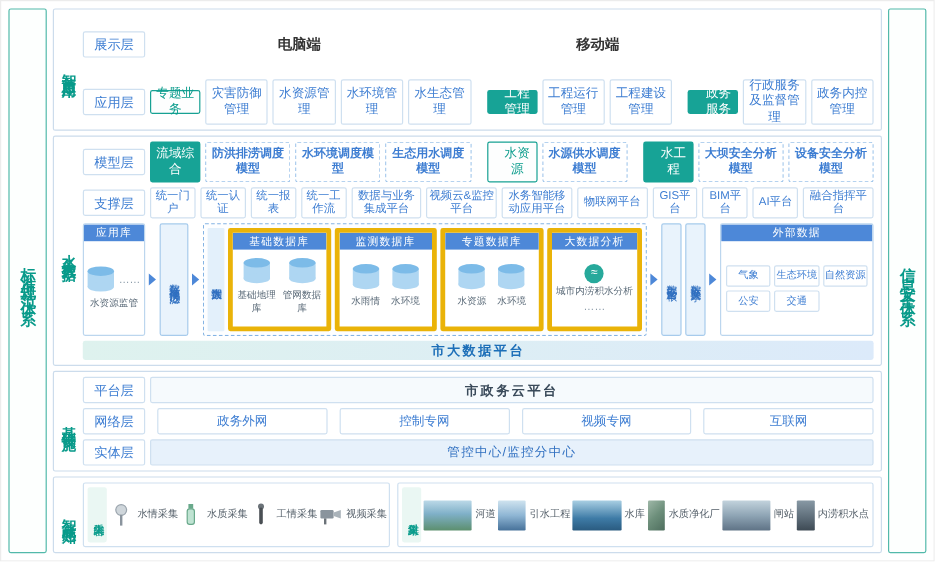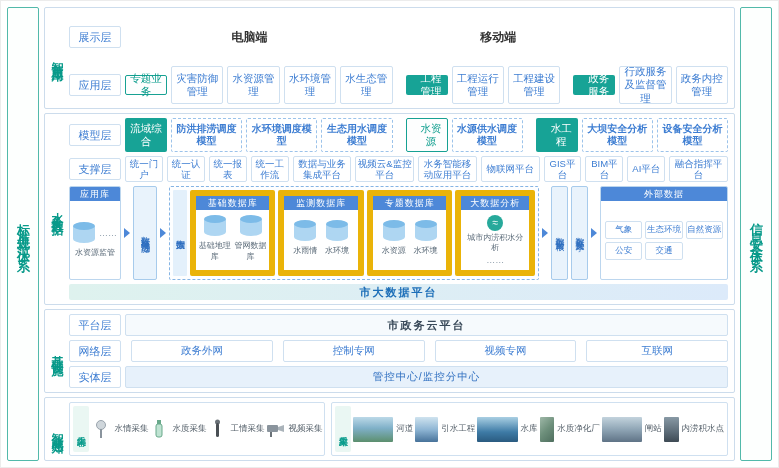--- a/index.html
+++ b/index.html
@@ -47,21 +47,21 @@
   .cyl-label { font-size:8px; color:#5a6a78; margin-top:8px; text-align:center; }
 
   .arrow { flex:none; align-self:center; width:0; height:0; border-top:5px solid transparent; border-bottom:5px solid transparent; border-left:6px solid #4d88d8; }
 
   .vbox { flex:none; width:24px; border:1px solid #a7cbec; background:#e9f3fc; border-radius:2px; color:#2f6fc0; font-size:9px; display:flex; align-items:center; justify-content:center; text-align:center; padding:2px 1px; }
   .vbox .vt { letter-spacing:1px; max-height:100%; line-height:11px; }
   .vbox.slim { width:17px; }
 
   .lake { flex:1; min-width:0; border:1px dashed #85b4e4; border-radius:2px; display:flex; gap:3px; padding:3px; background:#fdfeff; }
   .lake-strip { flex:none; width:14px; background:#e3f0fb; color:#2f6fc0; font-size:9px; display:flex; align-items:center; justify-content:center; border-radius:1px; }
-  .dbg { flex:1; min-width:0; border:6px solid #eab308; border-radius:2px; display:flex; flex-direction:column; overflow:hidden; background:#fff; }
+  .dbg { flex:1; min-width:0; border:4px solid #eab308; border-radius:2px; display:flex; flex-direction:column; overflow:hidden; background:#fff; }
   .dbg.ana { flex:0.92; }
   .dbg-body { flex:1; display:flex; align-items:center; justify-content:space-evenly; padding:2px 1px 2px; }
   .cyl-unit { display:flex; flex-direction:column; align-items:center; }
   .ana-body { flex:1; display:flex; flex-direction:column; align-items:center; justify-content:center; gap:2px; padding:2px; }
   .ana-icon { width:16px; height:16px; border-radius:50%; background:#27a99b; color:#fff; font-size:10px; display:flex; align-items:center; justify-content:center; }
   .ana-text { font-size:8px; color:#5a6a78; text-align:center; line-height:1.3; }
 
   .ext { flex:none; width:128px; border:1px solid #bcd6ee; border-radius:2px; display:flex; flex-direction:column; overflow:hidden; background:#fff; }
   .ext-body { flex:1; display:flex; flex-wrap:wrap; gap:3px; padding:4px; align-content:center; }
   .ext-item { flex:0 0 calc(33.33% - 2px); height:18px; border:1px solid #cfe0f0; border-radius:2px; color:#3d7dd2; font-size:8.5px; display:flex; align-items:center; justify-content:center; background:#fff; }

